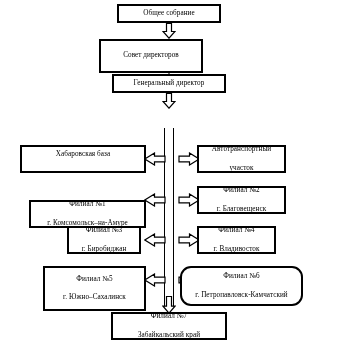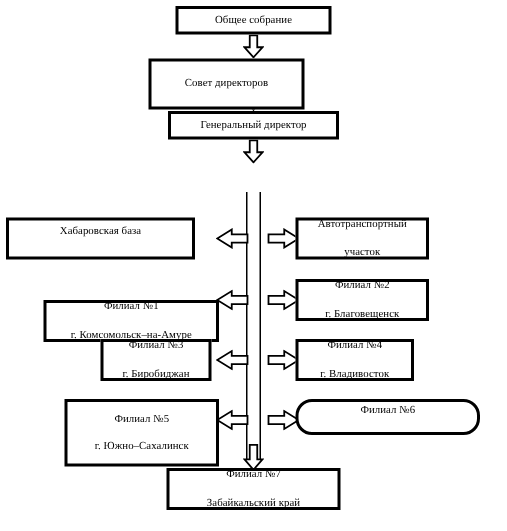--- a/index.html
+++ b/index.html
@@ -97,21 +97,21 @@
 
   <div class="varrow" style="left:162px; top:93px; width:14px; height:16px;">
     <svg width="14" height="16" viewBox="0 0 14 16">
       <path d="M4.5,0.5 L9.5,0.5 L9.5,8.5 L13,8.5 L7,15.2 L1,8.5 L4.5,8.5 Z" fill="#ffffff" stroke="#000000" stroke-width="1.2" stroke-linejoin="miter"></path>
     </svg>
   </div>
 
 
   <div class="spine" style="left:164px; top:128px; width:10px; height:180px;"></div>
 
-  <div class="node" style="left:4px; top:145px; width:126px; height:28px;">
+  <div class="node" style="left:20px; top:145px; width:126px; height:28px;">
     <span>
       <span>Хабаровская база</span><br>
     </span>
   </div>
 
   <div class="hconn" style="left:144px; top:152px; width:56px; height:14px;">
     <svg width="56" height="14" viewBox="0 0 56 14">
       <path d="M10.5,1 L10.5,4.2 L21,4.2 L21,9.8 L10.5,9.8 L10.5,13 L0.8,7 Z" fill="#ffffff" stroke="#000000" stroke-width="1.2" stroke-linejoin="miter"></path>
       <path d="M45.5,1 L45.5,4.2 L35,4.2 L35,9.8 L45.5,9.8 L45.5,13 L55.2,7 Z" fill="#ffffff" stroke="#000000" stroke-width="1.2" stroke-linejoin="miter"></path>
     </svg>
@@ -173,23 +173,24 @@
     </span>
   </div>
 
   <div class="hconn" style="left:144px; top:273px; width:56px; height:14px;">
     <svg width="56" height="14" viewBox="0 0 56 14">
       <path d="M10.5,1 L10.5,4.2 L21,4.2 L21,9.8 L10.5,9.8 L10.5,13 L0.8,7 Z" fill="#ffffff" stroke="#000000" stroke-width="1.2" stroke-linejoin="miter"></path>
       <path d="M45.5,1 L45.5,4.2 L35,4.2 L35,9.8 L45.5,9.8 L45.5,13 L55.2,7 Z" fill="#ffffff" stroke="#000000" stroke-width="1.2" stroke-linejoin="miter"></path>
     </svg>
   </div>
 
-  <div class="node" style="left:197px; top:266px; width:123px; height:24px;border-radius:11px;">
+  <div class="node" style="left:180px; top:266px; width:123px; height:40px;border-radius:11px;">
     <span>
       <span>Филиал №6</span><br>
+      <span>г. Петропавловск-Камчатский</span>
     </span>
   </div>
 
   <div class="term-arrow" style="left:162px; top:296px; width:14px; height:18px;">
     <svg width="14" height="18" viewBox="0 0 14 18">
       <path d="M4.5,0.5 L9.5,0.5 L9.5,10.2 L13,10.2 L7,17.2 L1,10.2 L4.5,10.2 Z" fill="#ffffff" stroke="#000000" stroke-width="1.2" stroke-linejoin="miter"></path>
     </svg>
   </div>
 
   <div class="node" style="left:111px; top:312px; width:116px; height:28px;">

